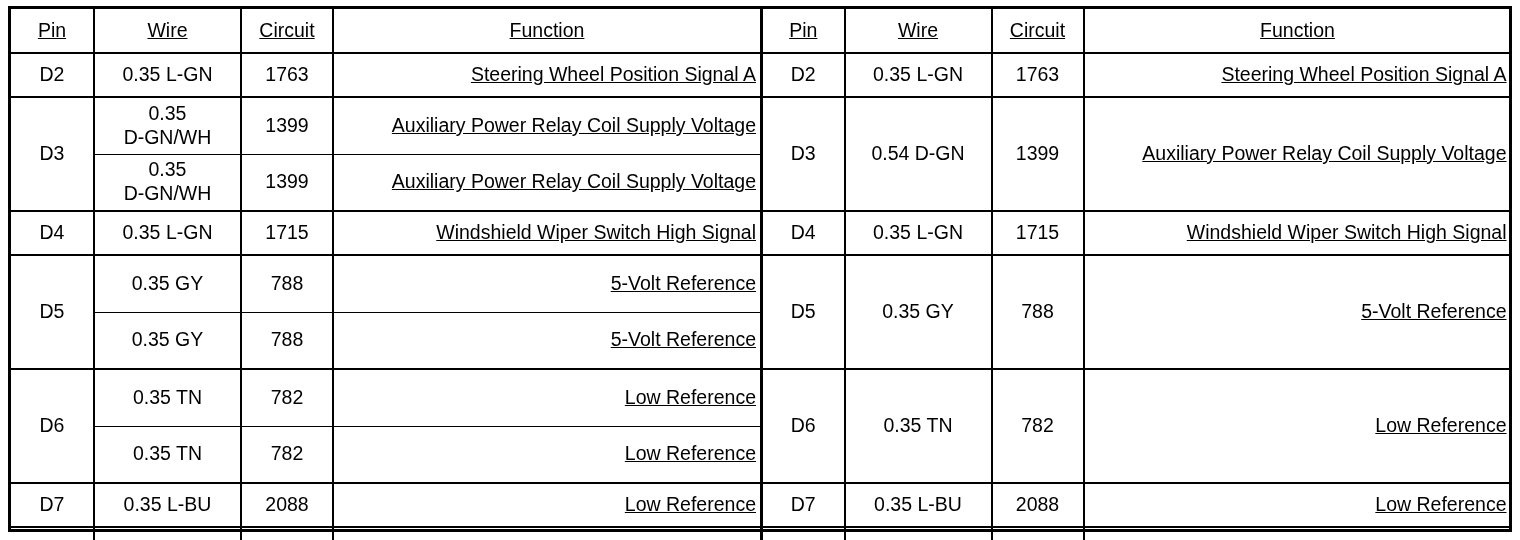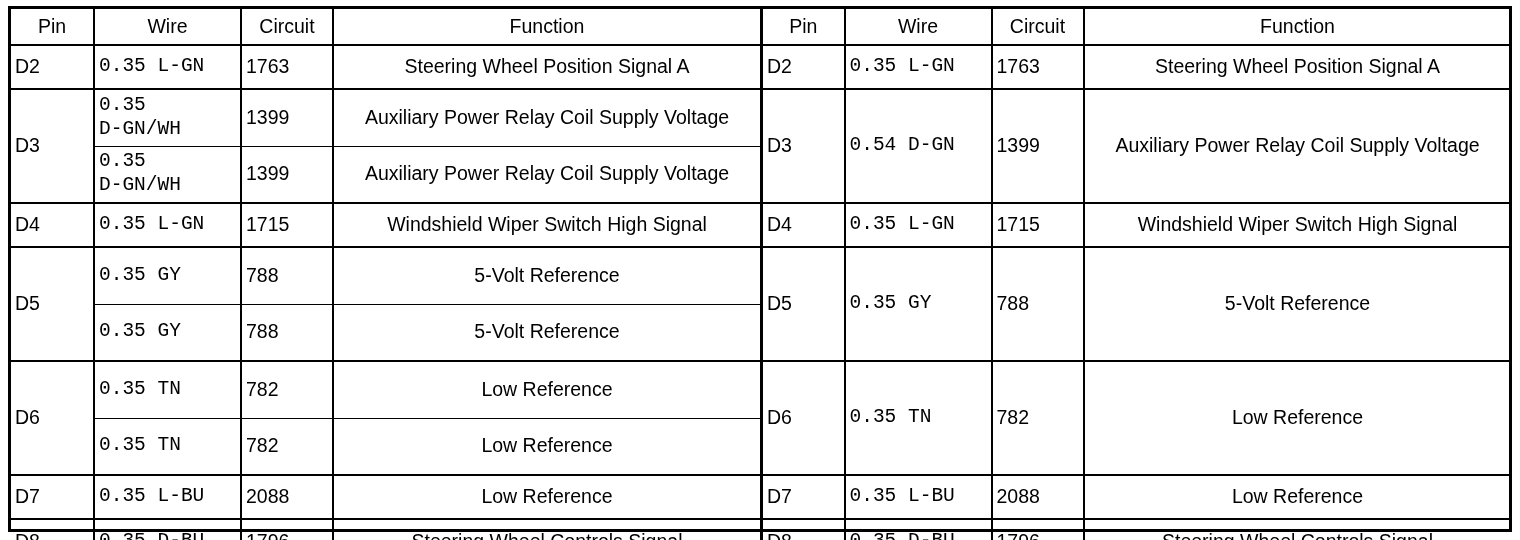--- a/index.html
+++ b/index.html
@@ -63,41 +63,44 @@
   
   col.c-pin     { width: 83px; }
   col.c-wire    { width: 147px; }
   col.c-circuit { width: 92px; }
   col.c-func    { width: 427px; }
 
   thead th {
     font-weight: bold;
     text-align: center;
     font-size: 21px;
-    height: 36px;
+    height: 44px;
+    text-decoration: underline;
   }
 
   td.cell-pin,
   td.cell-wire,
   td.cell-circuit {
+    text-align: center;
   }
   td.cell-func {
-    text-align: center;
+    text-align: right;
     padding-left: 7px;
+    text-decoration: underline;
   }
 
   
   tr.subrow-top > td.cell-wire,
   tr.subrow-top > td.cell-circuit,
   tr.subrow-top > td.cell-func { border-bottom-width: 1px; }
   tr.subrow-bottom > td.cell-wire,
   tr.subrow-bottom > td.cell-circuit,
   tr.subrow-bottom > td.cell-func { border-top-width: 1px; }
 
-  .wire-line { display: block; font-family: Liberation Mono, monospace; }
+  .wire-line { display: block; }
 </style>
 </head>
 <body>
 
 <div class="sheet">
   <div class="pair">
 
     <table class="pintable left-table">
       <colgroup>
         <col class="c-pin">

